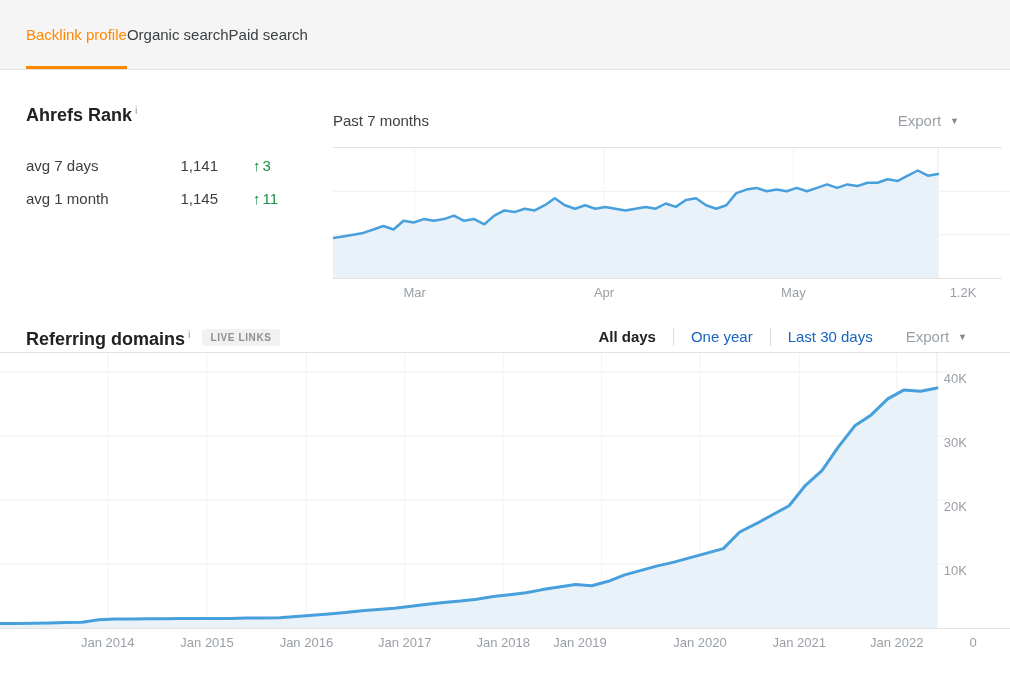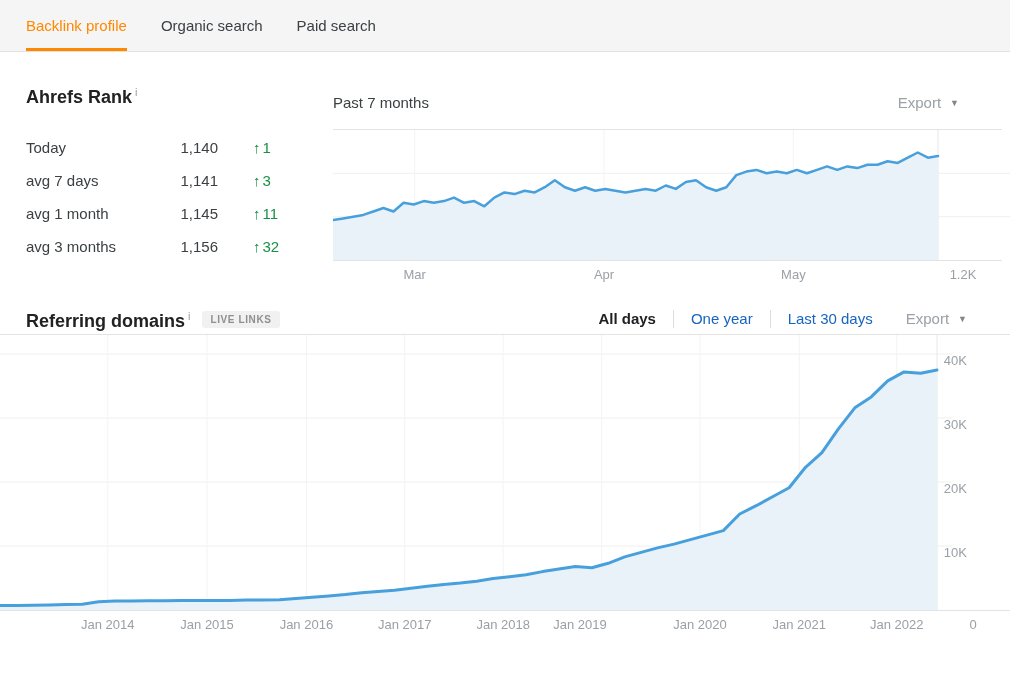--- a/index.html
+++ b/index.html
@@ -2,21 +2,21 @@
 <html><head>
 <meta charset="utf-8">
 <style>
   html,body{margin:0;padding:0;}
   body{
     width:1010px;height:691px;overflow:hidden;background:#fff;
     font-family:"Liberation Sans","DejaVu Sans",sans-serif;color:#3c4043;
   }
   
   .tabbar{
-    display:flex;gap:34px;height:52px;box-sizing:border-box;
+    display:flex;height:70px;box-sizing:border-box;
     background:#f5f5f5;border-bottom:1px solid #e2e2e2;padding-left:26px;
   }
   .tab{
     display:flex;align-items:center;font-size:15px;color:#3c4043;cursor:pointer;
     border-bottom:3px solid transparent;padding-top:2px;
   }
   .tab.active{color:var(--accent);border-bottom-color:var(--accent);}
   
   .section1{display:flex;padding:28px 8px 0 26px;}
   .rank-col{width:307px;flex:none;}
@@ -67,38 +67,28 @@
   <div class="tab active">Backlink profile</div>
   <div class="tab">Organic search</div>
   <div class="tab">Paid search</div>
 </div>
 
 <div class="section1">
   <div class="rank-col">
     <div class="sec-title"><span>Ahrefs Rank</span><sup class="info">i</sup></div>
     <div class="rank-table">
       <div class="rank-row">
-        <span class="rank-label">Today</span>
-        <span class="rank-value">1,140</span>
-        <span class="rank-delta"><span class="arr">↑</span><span>1</span></span>
-      </div>
-      <div class="rank-row">
         <span class="rank-label">avg 7 days</span>
         <span class="rank-value">1,141</span>
         <span class="rank-delta"><span class="arr">↑</span><span>3</span></span>
       </div>
       <div class="rank-row">
         <span class="rank-label">avg 1 month</span>
         <span class="rank-value">1,145</span>
         <span class="rank-delta"><span class="arr">↑</span><span>11</span></span>
-      </div>
-      <div class="rank-row">
-        <span class="rank-label">avg 3 months</span>
-        <span class="rank-value">1,156</span>
-        <span class="rank-delta"><span class="arr">↑</span><span>32</span></span>
       </div>
     </div>
   </div>
 
   <div class="rank-chart-col">
     <div class="chart-header">
       <span class="ch-title">Past 7 months</span>
       <span class="export">
           <span>Export</span>
           <span class="caret">▼</span>

